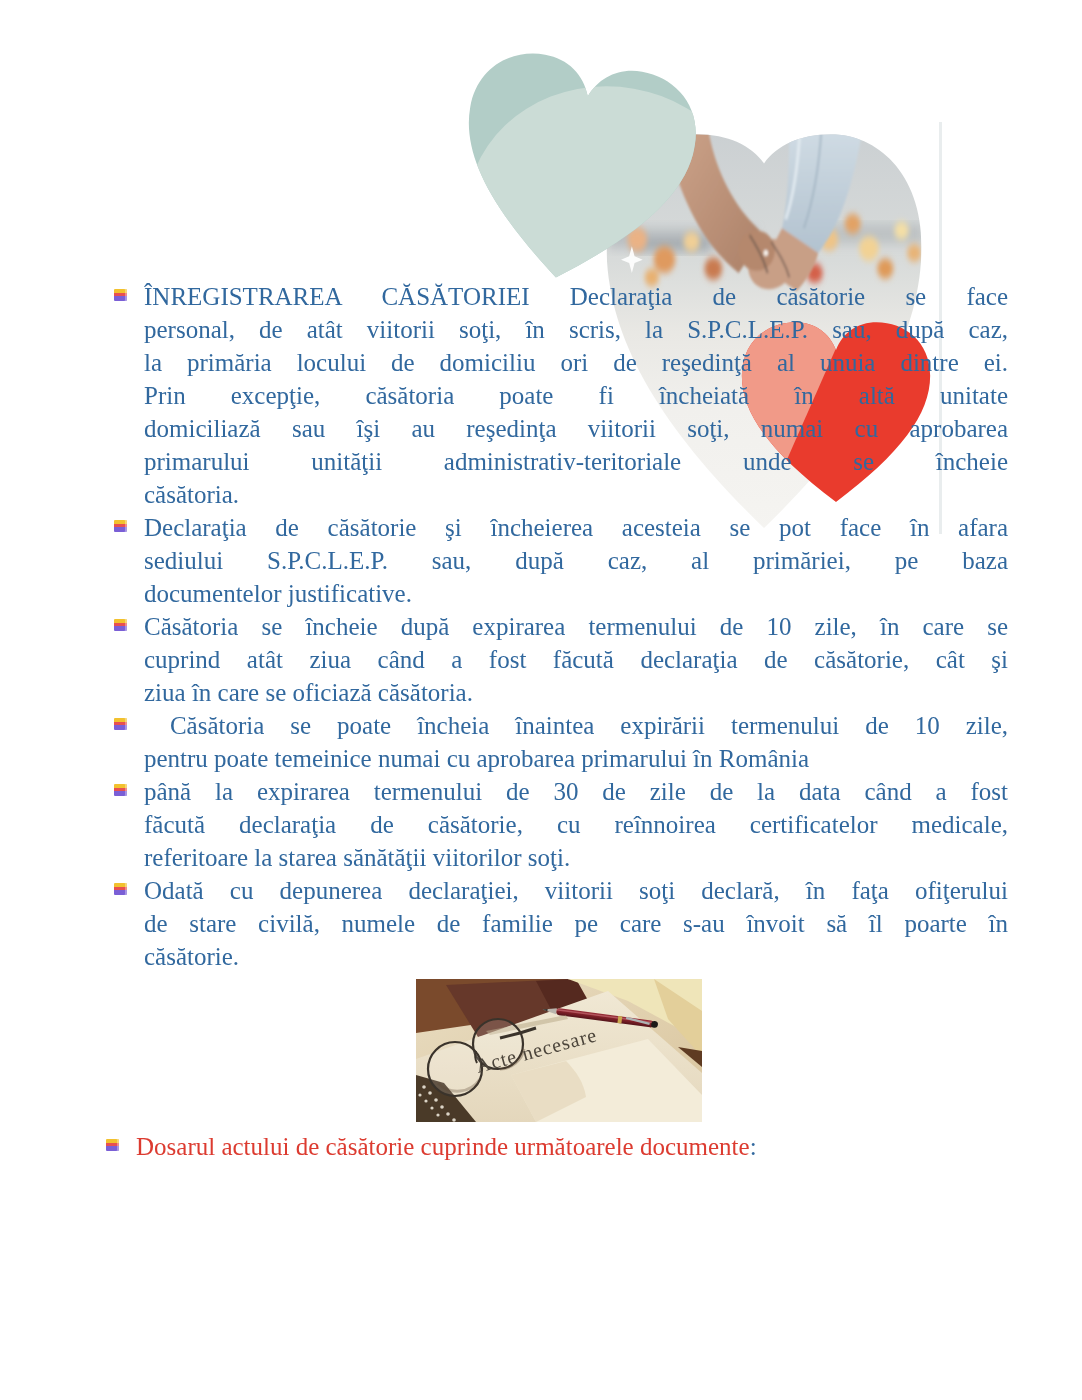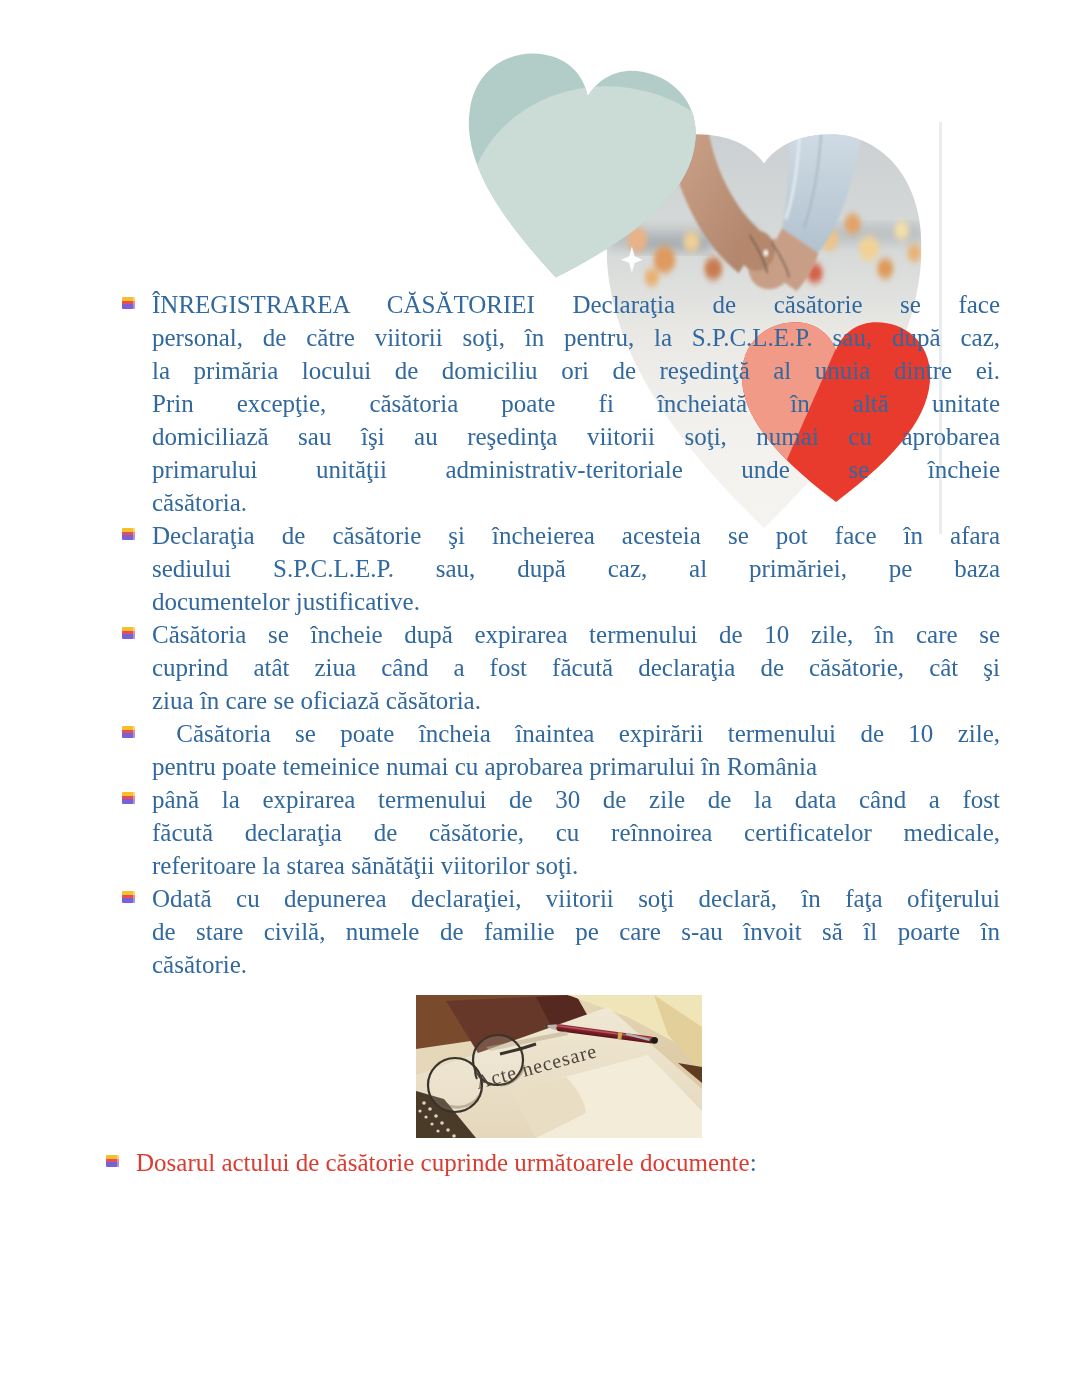--- a/index.html
+++ b/index.html
@@ -9,21 +9,21 @@
   }
   
   .hero{position:absolute;inset:0;z-index:0;}
   .hero svg{position:absolute;display:block;}
   .photo-heart{left:583px;top:112px;width:362px;height:425px;}
   .sage-heart{left:438px;top:46px;width:274px;height:246px;transform:rotate(10deg);}
   .red-heart{left:729px;top:289px;width:214px;height:244px;}
   .frame-line{position:absolute;left:939px;top:122px;width:3px;height:412px;background:#e9edee;}
   
   .content{position:absolute;left:105px;top:272px;width:911px;z-index:1;}
-  ul.bullets{margin:16px;padding:0;list-style:none;font-family:Liberation Serif, serif;}
+  ul.bullets{margin:8px;padding:0;list-style:none;font-family:Liberation Serif, serif;}
   li.bullet{position:relative;padding-left:31px;}
   .blt{
     position:absolute;left:1px;top:9px;width:13px;height:12px;border-radius:1px;
     background:linear-gradient(180deg,#f2c12e 0 34%,#e85050 34% 58%,#7a5fd6 58% 100%);
     box-shadow:inset -2px 0 0 rgba(255,255,255,.35);
   }
   .ln{
     font-size:25px;line-height:33px;color:#31689e;
     text-align:justify;text-align-last:justify;
   }
@@ -139,21 +139,21 @@
 
   <div class="frame-line"></div>
 </div>
 
 <main class="content">
   <ul class="bullets">
     <li class="bullet">
       <span class="blt"></span>
       <div>
           <div class="ln">ÎNREGISTRAREA CĂSĂTORIEI Declaraţia de căsătorie se face</div>
-          <div class="ln">personal, de către viitorii soţi, în pentru, la S.P.C.L.E.P. sau, după caz,</div>
+          <div class="ln">personal, de atât viitorii soţi, în scris, la S.P.C.L.E.P. sau, după caz,</div>
           <div class="ln">la primăria locului de domiciliu ori de reşedinţă al unuia dintre ei.</div>
           <div class="ln">Prin excepţie, căsătoria poate fi încheiată în altă unitate</div>
           <div class="ln">domiciliază sau îşi au reşedinţa viitorii soţi, numai cu aprobarea</div>
           <div class="ln">primarului unităţii administrativ-teritoriale unde se încheie</div>
           <div class="ln">căsătoria.</div>
         </div>
     </li>
     <li class="bullet">
       <span class="blt"></span>
       <div>

